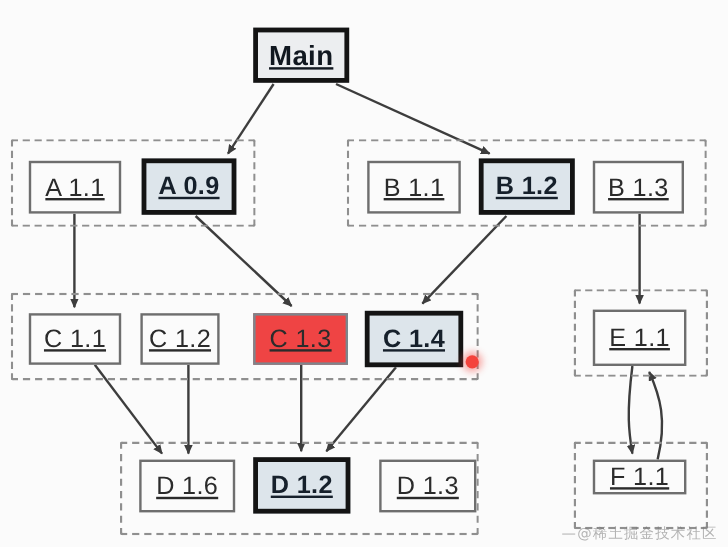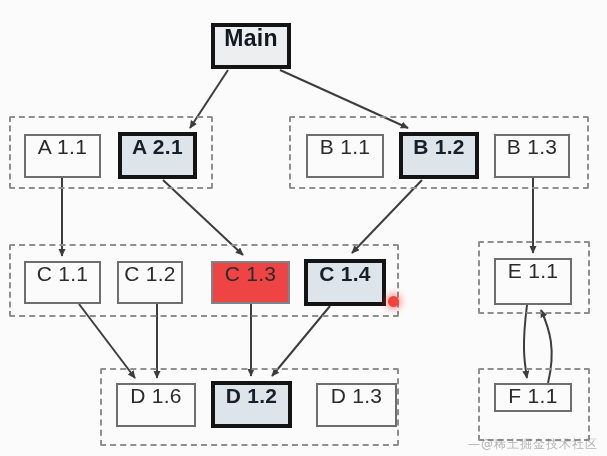--- a/index.html
+++ b/index.html
@@ -27,29 +27,30 @@
     position: absolute;
     border: 2px dashed #8f8f8f;
     border-radius: 2px;
     box-sizing: border-box;
     background: transparent;
   }
   .node {
     position: absolute;
     box-sizing: border-box;
     display: flex;
-    align-items: flex-start;
+    align-items: center;
     justify-content: center;
     background: #fbfbfb;
     border: 2px solid #6e6e6e;
     color: #2b2b2b;
     font-size: 21px;
     letter-spacing: 0.3px;
     line-height: 1;
     white-space: nowrap;
+    text-decoration: underline;
   }
   .node.sel {
     border: 4px solid #141414;
     background: #dde5eb;
     color: #16202b;
     font-weight: bold;
   }
   .node.tint {
     background: #ef4444;
     border: 2px solid #7c858c;
@@ -114,21 +115,21 @@
       <div class="group" style="left: 478px; top: 368px; width: 112px; height: 73px;"></div>
     </div>
   <div id="nodes-layer">
       <div class="node root" style="left: 211px; top: 23px; width: 80px; height: 46px;">
         <span>Main</span>
       </div>
       <div class="node" style="left: 24px; top: 134px; width: 77px; height: 44px;">
         <span>A 1.1</span>
       </div>
       <div class="node sel" style="left: 118px; top: 132px; width: 79px; height: 47px;">
-        <span>A 2.1</span>
+        <span>A 0.9</span>
       </div>
       <div class="node" style="left: 306px; top: 134px; width: 78px; height: 44px;">
         <span>B 1.1</span>
       </div>
       <div class="node sel" style="left: 399px; top: 132px; width: 80px; height: 47px;">
         <span>B 1.2</span>
       </div>
       <div class="node" style="left: 494px; top: 134px; width: 76px; height: 44px;">
         <span>B 1.3</span>
       </div>

